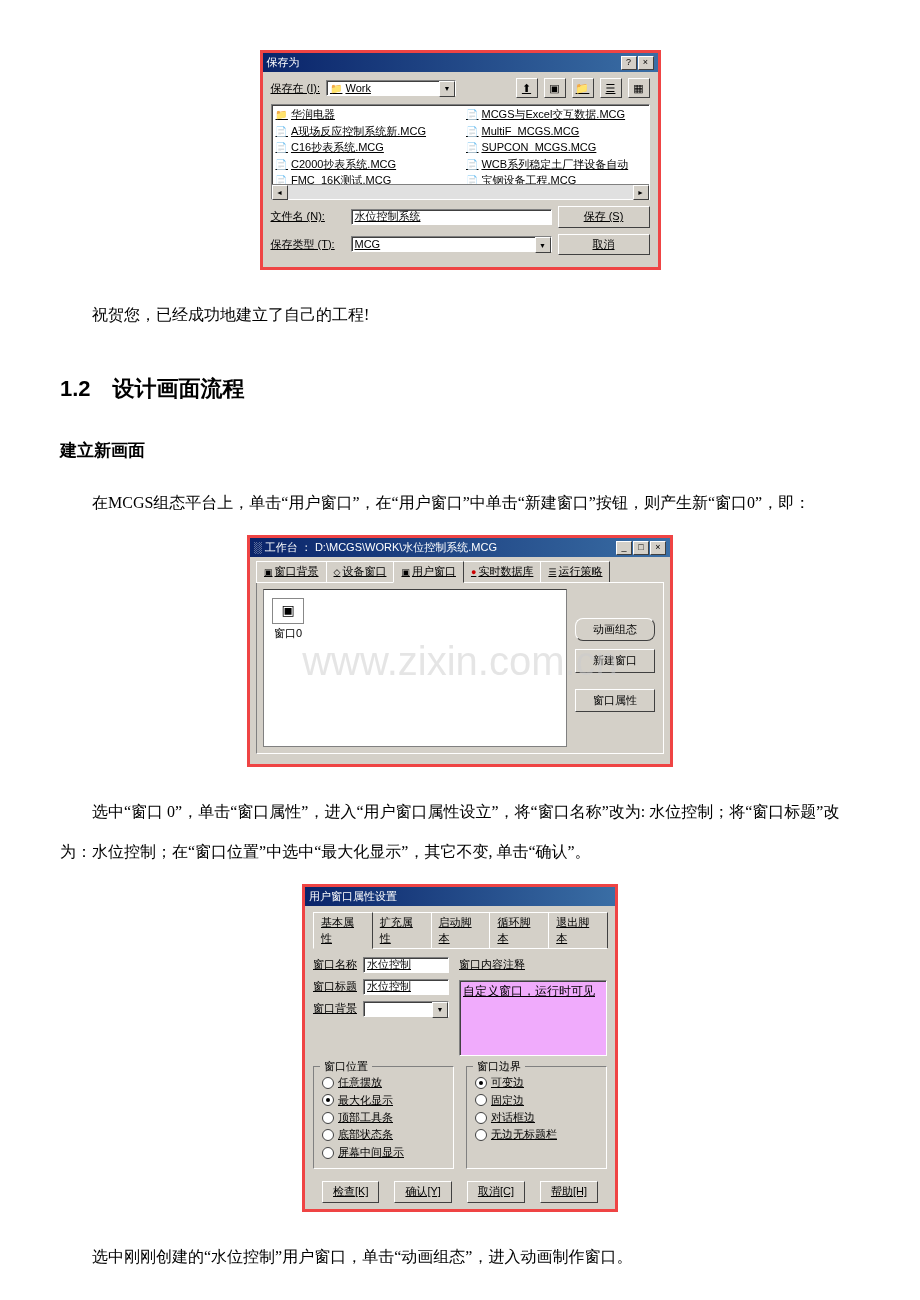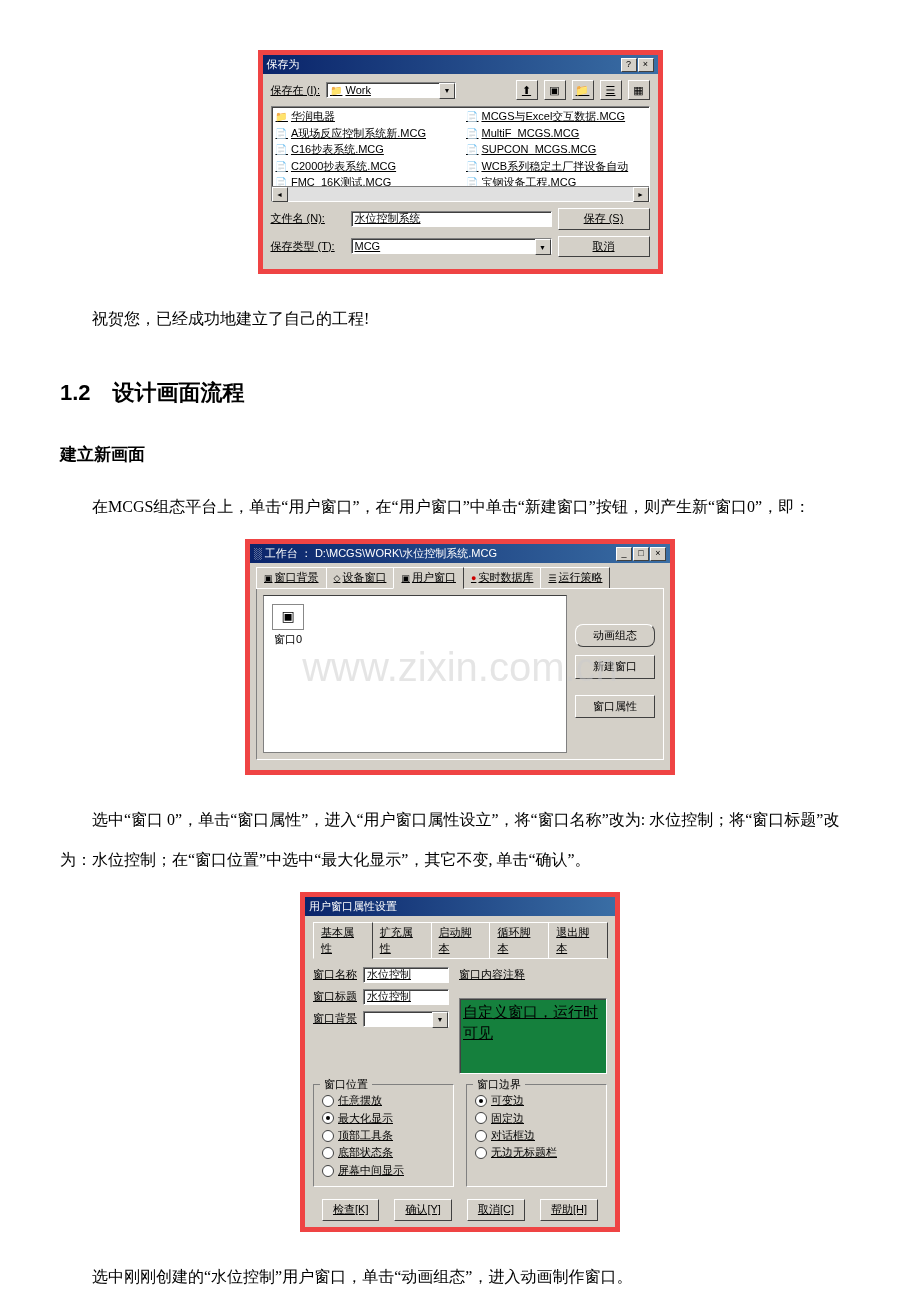--- a/index.html
+++ b/index.html
@@ -9,21 +9,21 @@
       color: #000;
       background: #fff;
       margin: 0;
       padding: 40px 60px;
       width: 920px;
       box-sizing: border-box;
     }
     .screenshot {
       margin: 10px auto 25px;
       display: block;
-      border: 5px solid #ef4444;
+      border: 3px solid #ef4444;
       background: #d4d0c8;
       font-family: "SimSun", "MS Sans Serif", sans-serif;
       font-size: 11px;
       line-height: 1.4;
     }
     .titlebar {
       background: linear-gradient(to right, #0a246a, #3a6ea5);
       color: #fff;
       padding: 2px 4px;
       display: flex;
@@ -234,27 +234,27 @@
       margin: 30px 0 18px;
     }
     .doc-h3 {
       font-family: "SimHei", "黑体", sans-serif;
       font-size: 17px;
       font-weight: bold;
       margin: 18px 0 14px;
     }
     .tab-icon { font-size: 9px; }
     .textarea {
-      background: #15803d;
+      background: #f0abfc;
       border: 1px solid #808080;
       border-right-color: #fff;
       border-bottom-color: #fff;
       box-shadow: inset 1px 1px 0 #404040;
       padding: 2px 3px;
-      font-size: 15px;
+      font-size: 12px;
       height: 70px;
       width: 140px;
     }
   </style>
 </head>
 <body>
 
 <div class="screenshot" style="width:395px;">
   <div class="titlebar">
     <span class="title">保存为</span>
@@ -432,21 +432,21 @@
             </div>
         </div>
         <div class="row">
           <span class="label">窗口背景</span>
           <div class="combo" style="flex:1;">
             <span class="arrow">▼</span>
           </div>
         </div>
       </div>
       <div>
-        <div class="label" style="font-size:11px;margin-bottom:16px;">窗口内容注释</div>
+        <div class="label" style="font-size:11px;margin-bottom:8px;">窗口内容注释</div>
         <div class="textarea"><span>自定义窗口，运行时可见</span></div>
       </div>
     </div>
     <div style="display:flex;gap:12px;margin-top:6px;">
       <div class="groupbox" style="flex:1;">
         <div class="legend">窗口位置</div>
         <div class="radio-item">
             <span class="r"></span>
             <span>任意摆放</span>
           </div>

